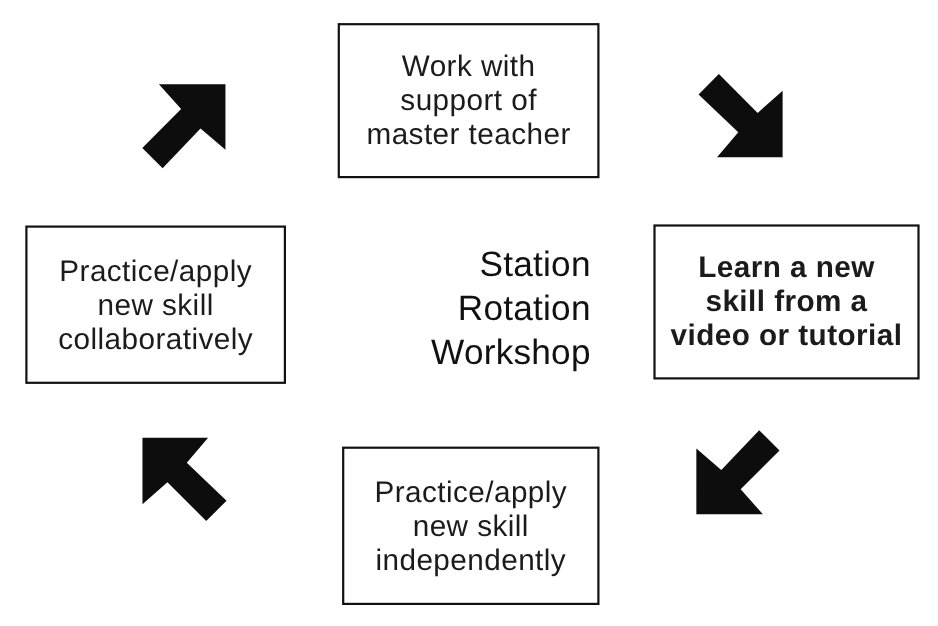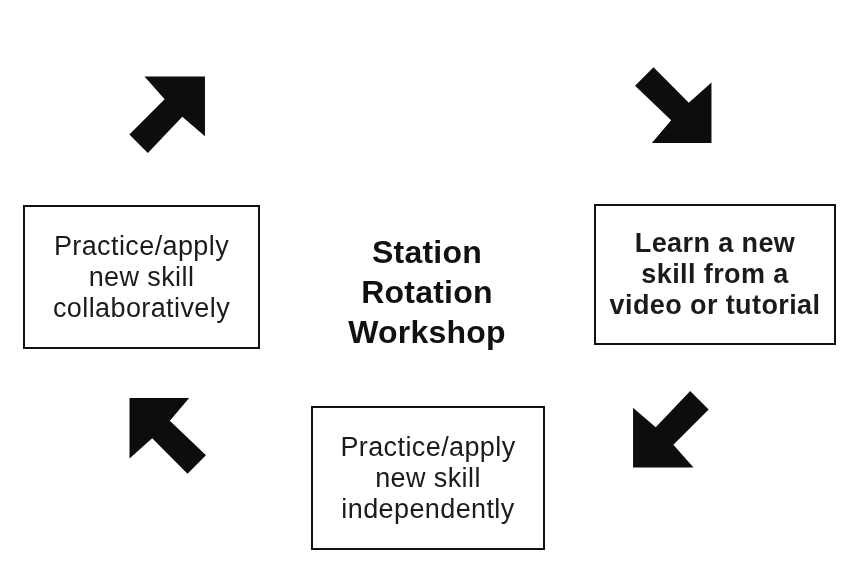--- a/index.html
+++ b/index.html
@@ -30,24 +30,24 @@
     color: #1b1b1b;
     white-space: pre-line;
   }
   .box-top    { left: 307px; top: 21px;  width: 238px; height: 141px; }
   .box-right  { left: 594px; top: 204px; width: 242px; height: 141px; font-weight: bold; }
   .box-bottom { left: 311px; top: 406px; width: 234px; height: 144px; }
   .box-left   { left: 23px;  top: 205px; width: 237px; height: 144px; }
   .diagram-title {
     position: absolute;
     left: 317px;
-    top: 232px;
+    top: 220px;
     width: 220px;
-    text-align: center;
-    font-weight: bold;
+    text-align: right;
+    font-weight: normal;
     font-size: 32px;
     line-height: 40px;
     letter-spacing: 0.2px;
     color: #111111;
     white-space: pre-line;
   }
   .arrow {
     position: absolute;
     width: 84px;
     height: 84px;
@@ -60,20 +60,23 @@
 </style>
 </head>
 <body>
 
 <div class="canvas">
 
   <div class="diagram-title">Station
 Rotation
 Workshop</div>
 
+  <div class="stage-box box-top">Work with
+support of
+master teacher</div>
 
   <div class="stage-box box-right">Learn a new
 skill from a
 video or tutorial</div>
 
   <div class="stage-box box-bottom">Practice/apply
 new skill
 independently</div>
 
   <div class="stage-box box-left">Practice/apply

